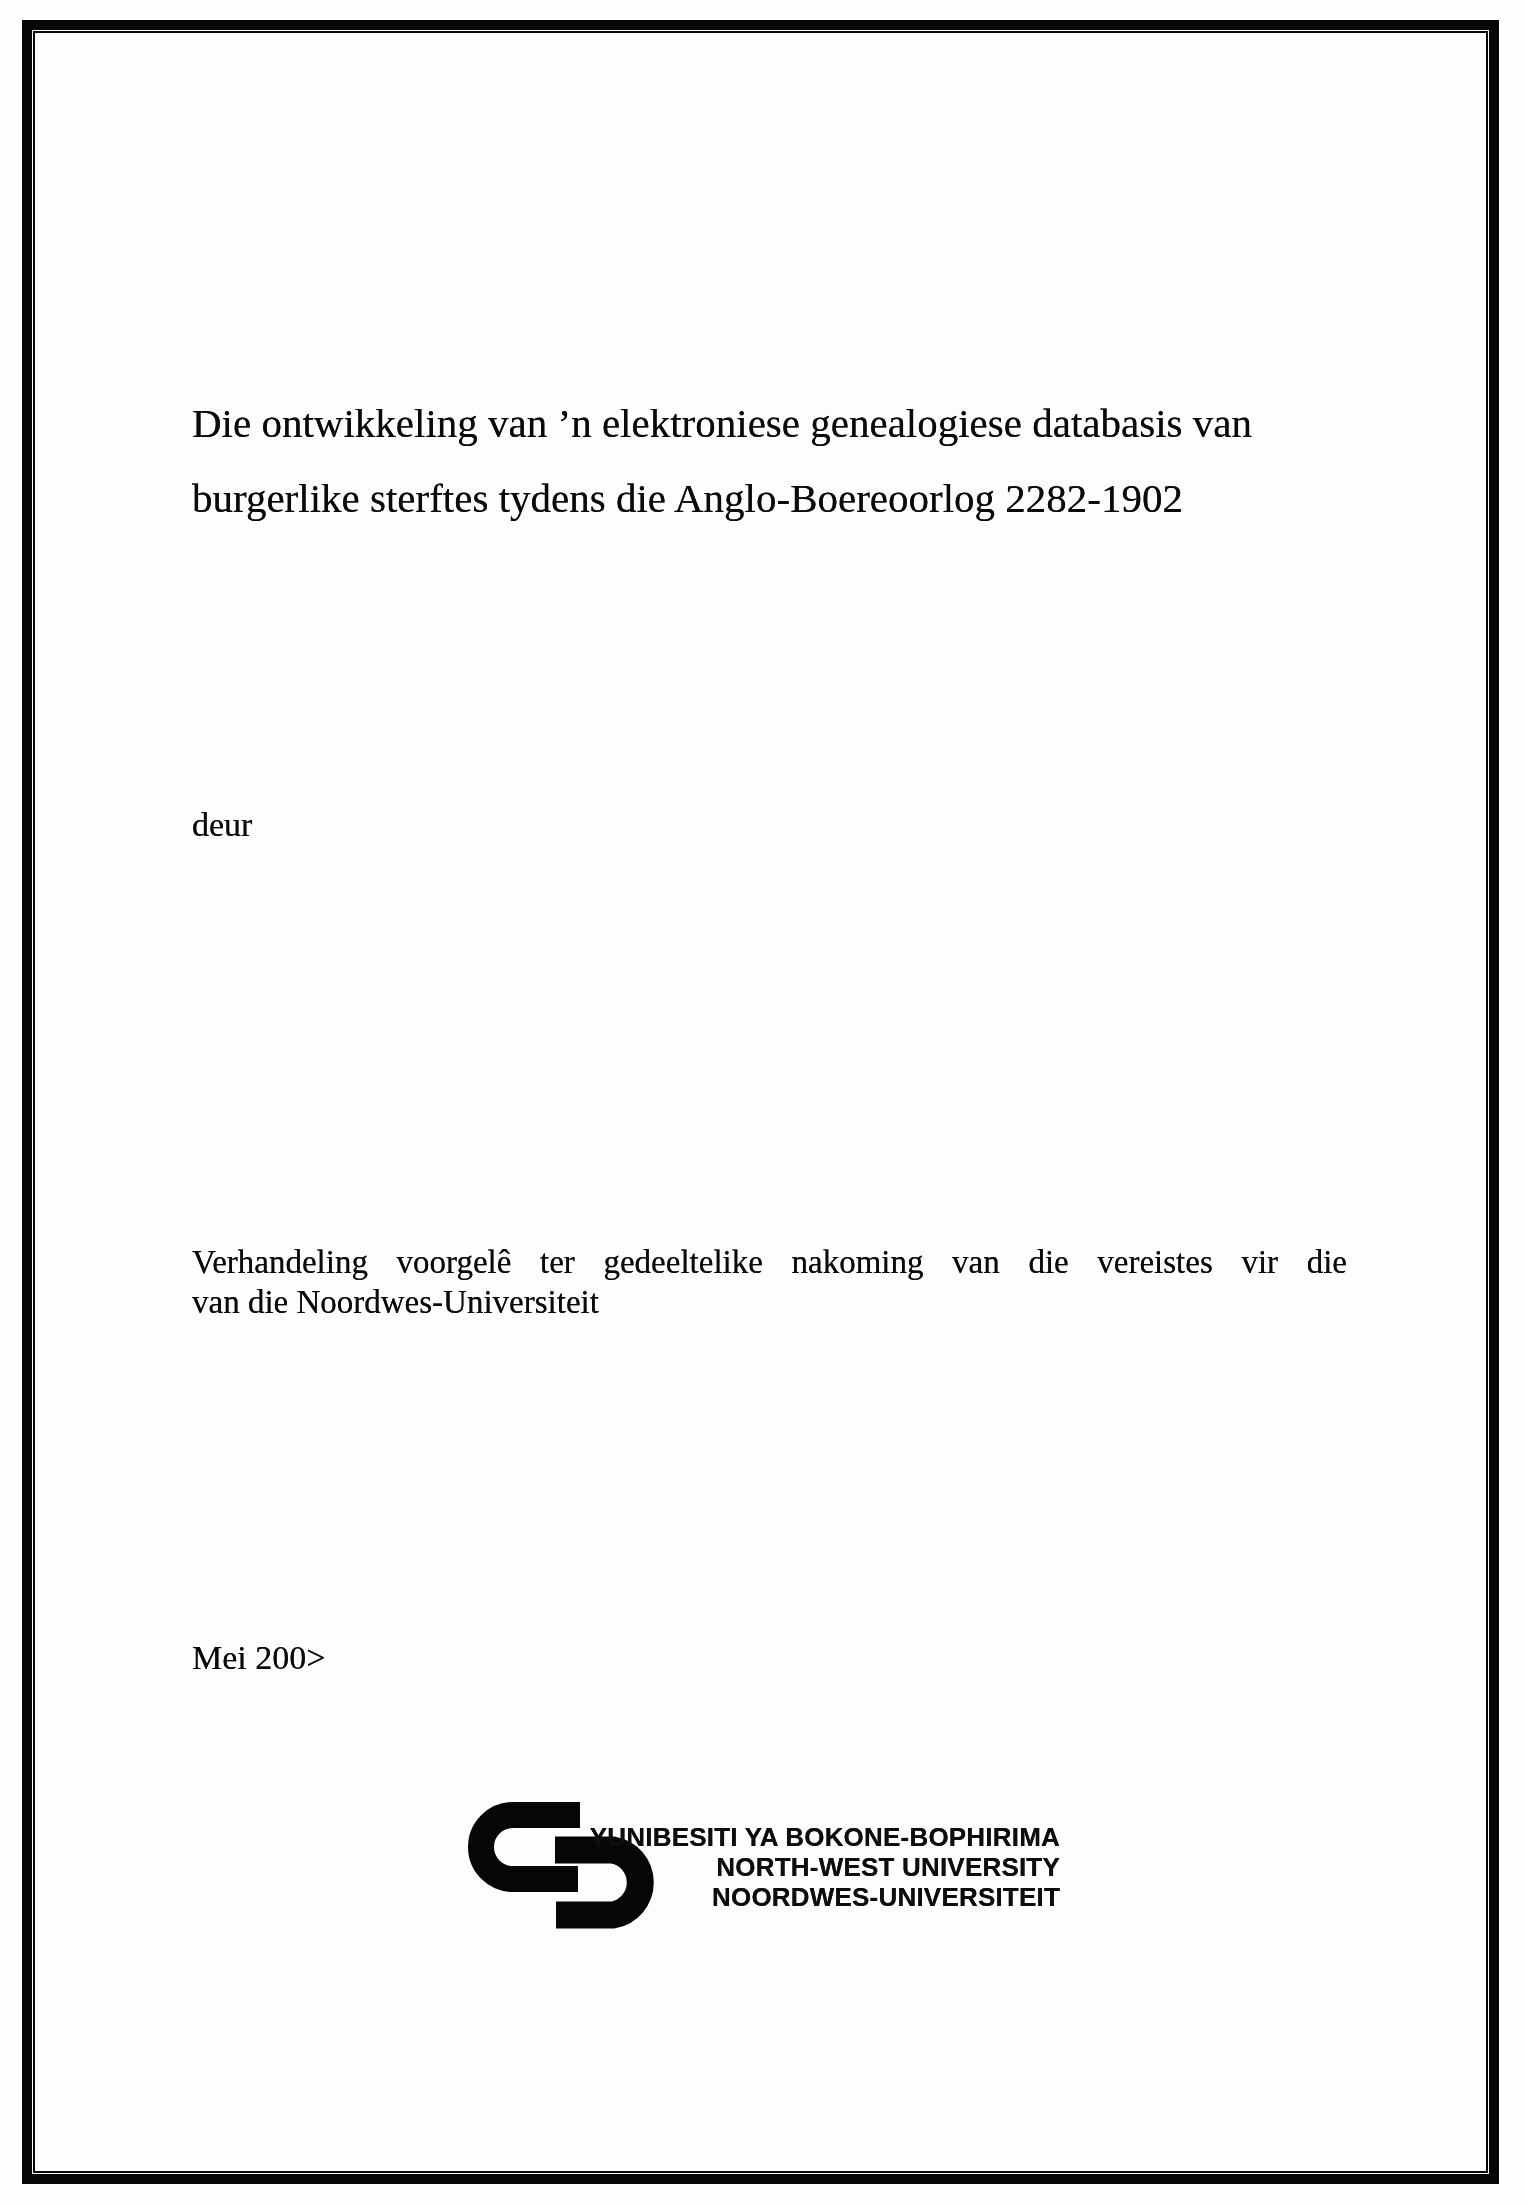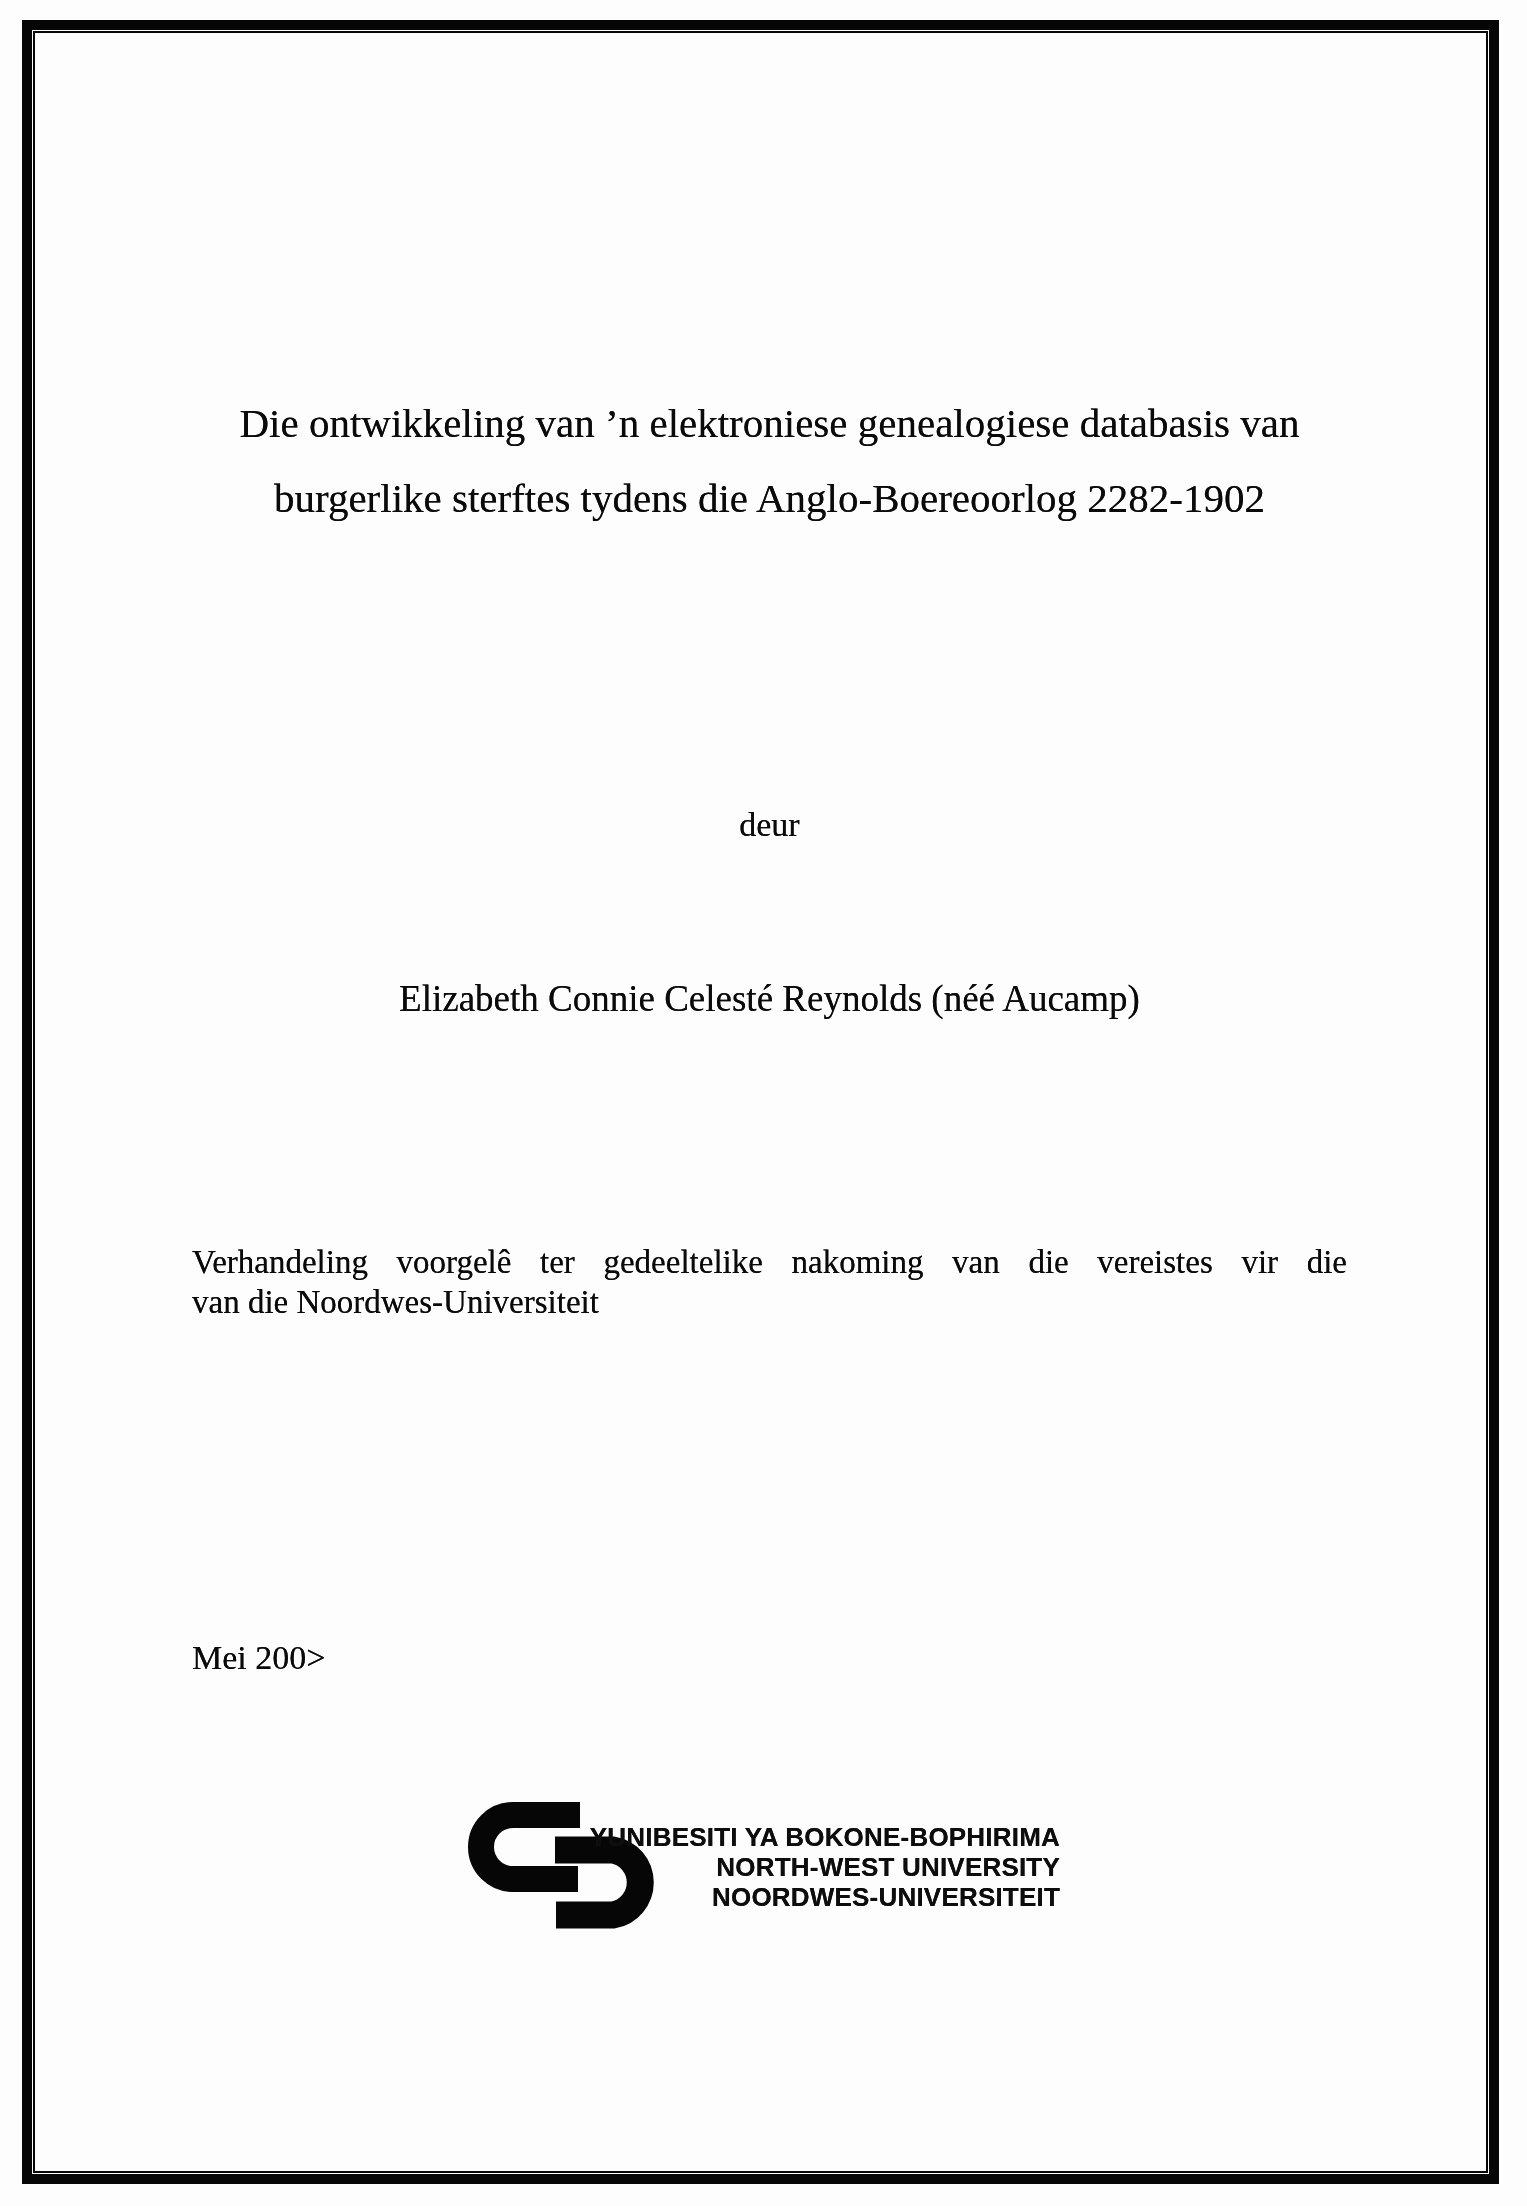--- a/index.html
+++ b/index.html
@@ -24,21 +24,21 @@
     border: 10px solid #060606;
   }
   .frame-inner {
     position: absolute; inset: 1px;
     border: 2px solid #060606;
   }
   
   .textspan { text-shadow: 0 0 0.6px #2a2a2a; }
   .centered-zone {
     position: absolute; left: 192px; right: 180px;
-    text-align: center;
+    text-align: left;
   }
   .title-line1 { top: 403px; font-size: 41px; line-height: 1; }
   .title-line2 { top: 478px; font-size: 41px; line-height: 1; }
   .byline      { top: 808px; font-size: 34px; line-height: 1; }
   .author      { top: 980px; font-size: 37px; line-height: 1; }
   .statement {
     position: absolute; left: 192px; right: 180px; top: 1222px;
     font-size: 33px; line-height: 40px;
     text-align: left;
   }
@@ -78,21 +78,20 @@
   <div class="frame">
     <div class="frame-inner"></div>
   </div>
 
   <div class="centered-zone title-line1 textspan">Die ontwikkeling van ’n elektroniese genealogiese databasis van</div>
 
   <div class="centered-zone title-line2 textspan">burgerlike sterftes tydens die Anglo-Boereoorlog 2282-1902</div>
 
   <div class="centered-zone byline textspan">deur</div>
 
-  <div class="centered-zone author textspan">Elizabeth Connie Celesté Reynolds (néé Aucamp)</div>
 
   <div class="statement">
     <div class="justified textspan">Verhandeling voorgelê ter gedeeltelike nakoming van die vereistes vir die</div>
     <div class="textspan">van die Noordwes-Universiteit</div>
   </div>
 
   <div class="supervisor-block">
     <div class="textspan">Mei 200&gt;</div>
   </div>
 

